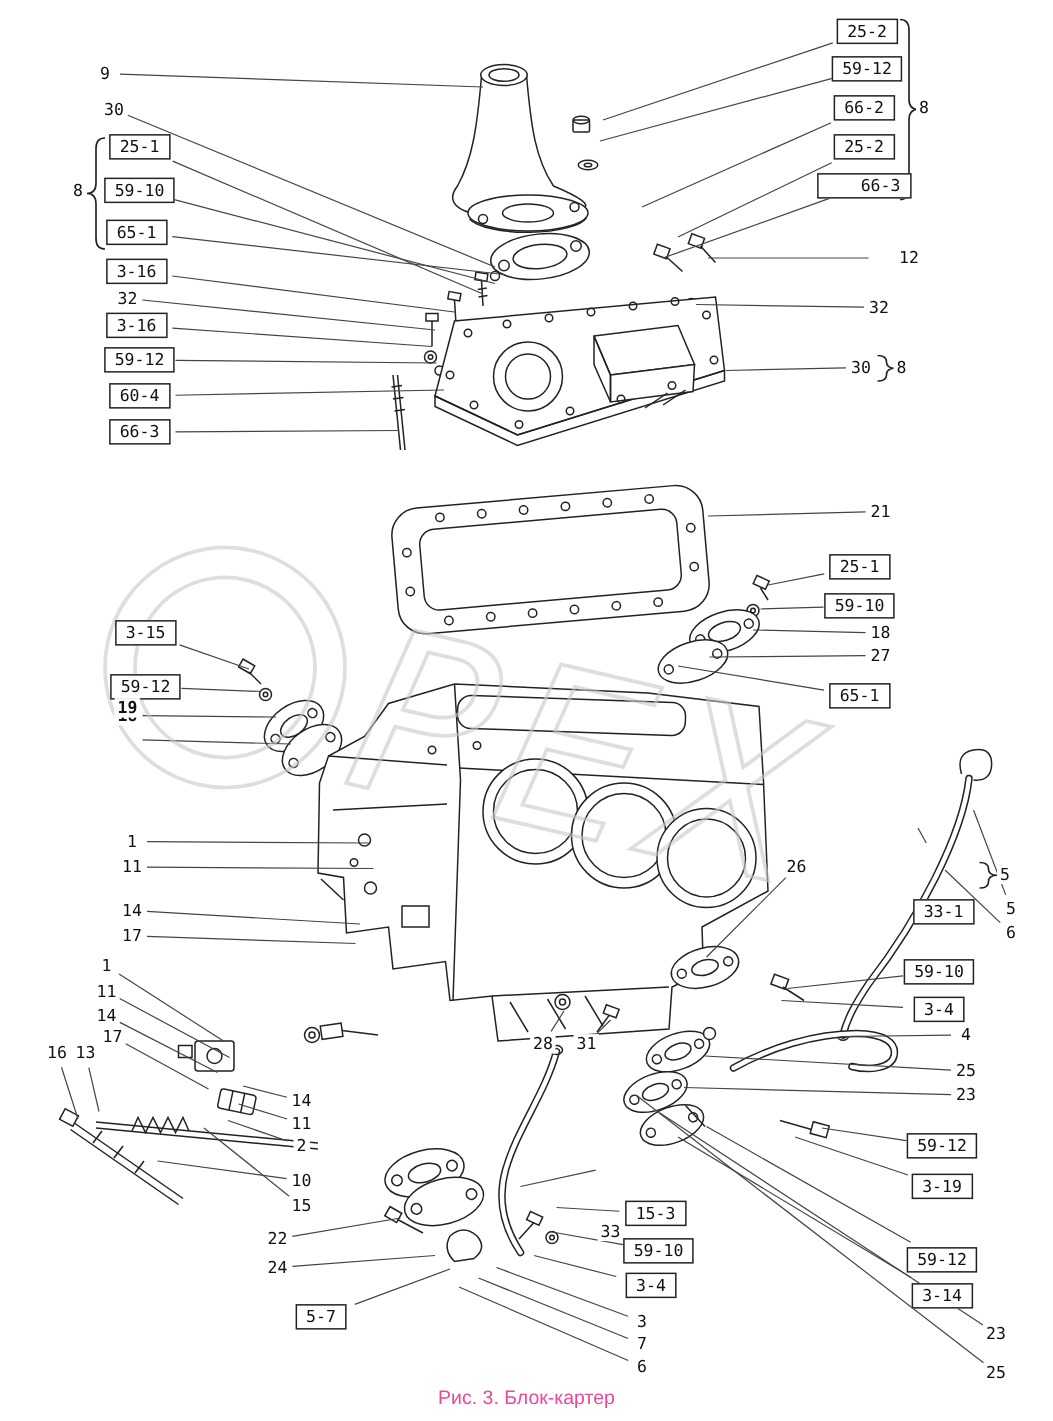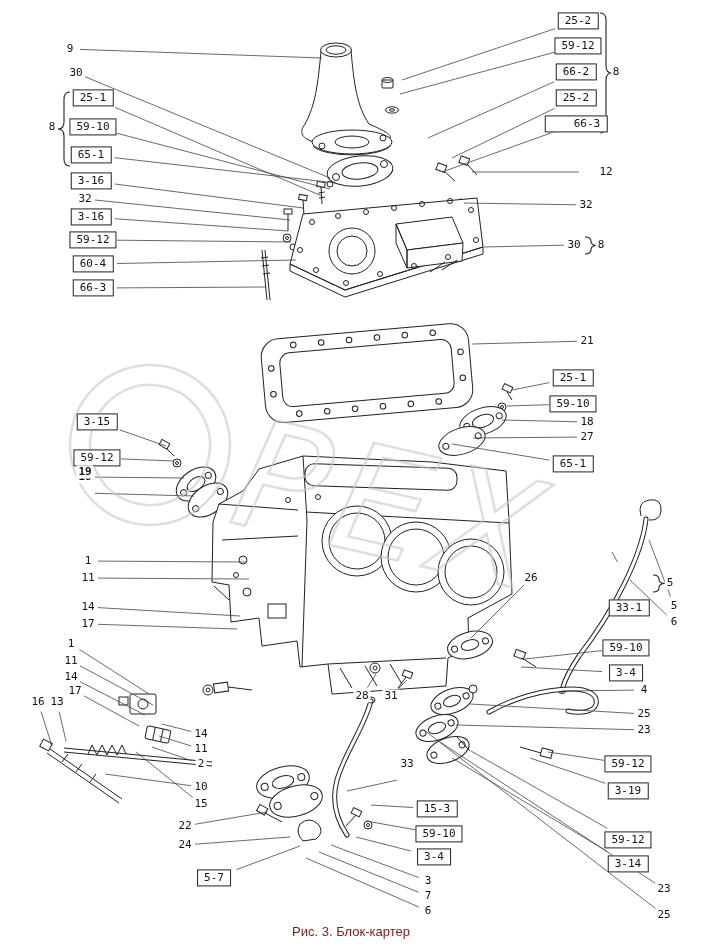--- a/index.html
+++ b/index.html
@@ -15,21 +15,21 @@
   #art .wm-text{font-family:"DejaVu Sans",sans-serif;font-style:italic;font-size:150px;
                 letter-spacing:10px;fill:none;stroke:#c9c9c9;stroke-width:2.5}
   #leader-lines line{stroke:#444;stroke-width:0.8}
   #brace-layer path{stroke:#222;stroke-width:1.1;fill:none}
   #callout-layer{position:absolute;left:0;top:0;width:702px;height:947px}
   .callout{position:absolute;transform:translate(-50%,-50%);
            font:11px "DejaVu Sans Mono",monospace;color:#111;background:#fff;
            padding:0 2px;white-space:nowrap;line-height:1.2}
   .callout.boxed{border:1px solid #222;padding:1px 6px}
   .caption{position:absolute;left:0;right:0;bottom:8px;text-align:center;
-           font:13px "Liberation Sans",sans-serif;color:#7f1d1d}
+           font:13px "Liberation Sans",sans-serif;color:#ec4899}
 </style>
 </head>
 <body>
 
 <div class="stage">
 
   <svg id="art" viewBox="0 0 702 947">
 
     <g>
 
@@ -430,21 +430,21 @@
       <div class="callout" style="left: 201px; top: 734px;">14</div>
       <div class="callout" style="left: 201px; top: 749px;">11</div>
       <div class="callout" style="left: 201px; top: 764px;">2</div>
       <div class="callout" style="left: 201px; top: 787px;">10</div>
       <div class="callout" style="left: 201px; top: 804px;">15</div>
       <div class="callout" style="left: 185px; top: 826px;">22</div>
       <div class="callout" style="left: 185px; top: 845px;">24</div>
       <div class="callout boxed" style="left: 214px; top: 878px;">5-7</div>
       <div class="callout" style="left: 362px; top: 696px;">28</div>
       <div class="callout" style="left: 391px; top: 696px;">31</div>
-      <div class="callout" style="left: 407px; top: 764px;">33</div>
+      <div class="callout" style="left: 407px; top: 821px;">33</div>
       <div class="callout boxed" style="left: 437px; top: 809px;">15-3</div>
       <div class="callout boxed" style="left: 439px; top: 834px;">59-10</div>
       <div class="callout boxed" style="left: 434px; top: 857px;">3-4</div>
       <div class="callout" style="left: 428px; top: 881px;">3</div>
       <div class="callout" style="left: 428px; top: 896px;">7</div>
       <div class="callout" style="left: 428px; top: 911px;">6</div>
       <div class="callout" style="left: 531px; top: 578px;">26</div>
       <div class="callout boxed" style="left: 629px; top: 608px; text-align: right;">33-1</div>
       <div class="callout" style="left: 670px; top: 583px;">5</div>
       <div class="callout" style="left: 674px; top: 606px;">5</div>

